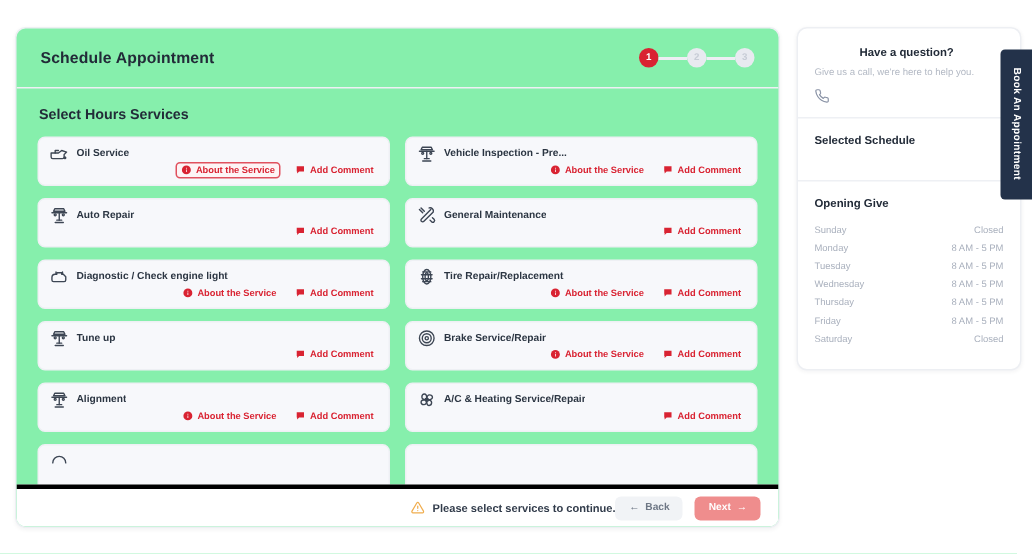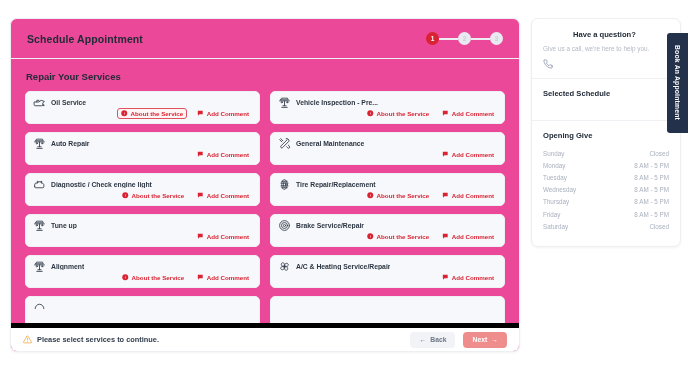--- a/index.html
+++ b/index.html
@@ -22,21 +22,21 @@
     background: #ffffff;
   }
 
   
   .wizard-card {
     position: absolute;
     left: 10px;
     top: 18px;
     width: 510px;
     height: 334px;
-    background: #ec4899;
+    background: #86efac;
     border: 1px solid #edeff3;
     border-radius: 7px;
     box-shadow: 0 1px 3px rgba(16,24,40,0.05);
     overflow: hidden;
     box-sizing: border-box;
   }
   .wizard-header {
     height: 40px;
     display: flex;
     align-items: center;
@@ -158,24 +158,24 @@
   .act .aicon { width: 6.5px; height: 6.5px; flex: none; display:block; }
   .act .aicon svg { display:block; width:6.5px; height:6.5px; }
 
   
   .wizard-footer {
     position: absolute;
     left: 0;
     bottom: 0;
     width: 100%;
     height: 28px;
-    border-top: 5px solid #000000;
-    display: flex;
-    align-items: center;
-    justify-content: space-between;
+    border-top: 3px solid #000000;
+    display: flex;
+    align-items: center;
+    justify-content: flex-end;
     padding: 0 12px;
     box-sizing: border-box;
     background: #ffffff;
   }
   .warn {
     display: flex;
     align-items: center;
     gap: 5px;
     font-size: 7.4px;
     font-weight: bold;
@@ -285,21 +285,21 @@
       <div class="stepper" id="stepper">
           <div class="step-dot active">1</div>
           <div class="step-line"></div>
           <div class="step-dot inactive">2</div>
           <div class="step-line"></div>
           <div class="step-dot inactive">3</div>
         </div>
     </div>
 
     <div class="wizard-body">
-      <div class="section-title">Repair Your Services</div>
+      <div class="section-title">Select Hours Services</div>
       <div class="services-grid" id="services-grid">
           <div class="service-card">
             <div class="svc-top">
               <span class="svc-icon">
                 <svg viewBox="0 0 24 24" fill="none" stroke="currentColor" stroke-width="1.7" stroke-linecap="round" stroke-linejoin="round">
                   <path d="M2 14v-3h9l4-3 6 2-3 3v3a2 2 0 0 1-2 2H4a2 2 0 0 1-2-2z"></path>
                   <path d="M7 11V8h4"></path>
                   <circle cx="19" cy="17" r="1"></circle>
                 </svg>
               </span>

